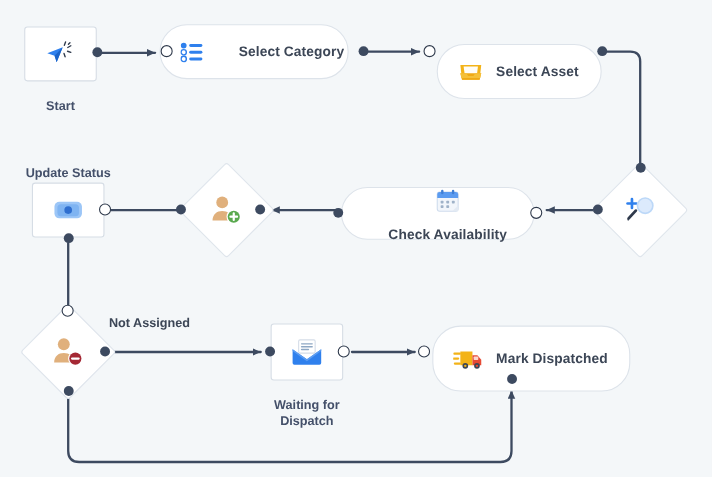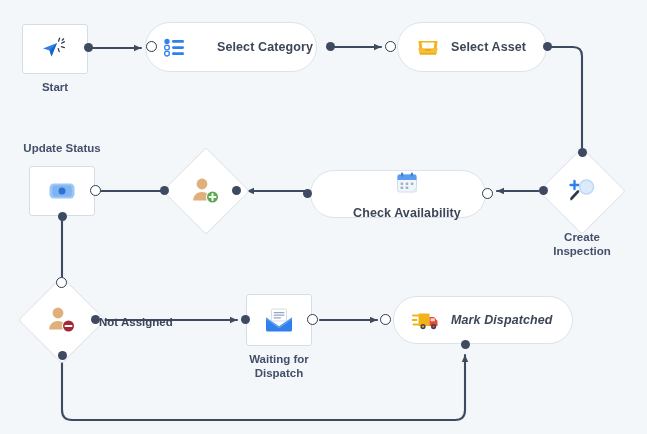--- a/index.html
+++ b/index.html
@@ -64,20 +64,21 @@
 
   
   .cap {
     position: absolute;
     font-size: 11.5px;
     color: #44506a;
     font-weight: 600;
     text-align: center;
     line-height: 14px;
     white-space: pre-line;
+    margin-top: 10px;
   }
   .edge-lbl {
     position: absolute;
     font-size: 11.5px;
     color: #3c4656;
     font-weight: 600;
     white-space: nowrap;
   }
 
   
@@ -154,21 +155,21 @@
         <rect x="8" y="8.2" width="12" height="2.7" rx="1.35" fill="#2f80ed"></rect>
         <circle cx="3" cy="15.6" r="2.4" fill="none" stroke="#2f80ed" stroke-width="1.3"></circle>
         <rect x="8" y="14.3" width="12" height="2.7" rx="1.35" fill="#2f80ed"></rect>
       </svg>
     </span>
     <span class="lbl">Select Category</span>
   </div>
   <div class="port hollow" style="left:146px;top:41px;"></div>
   <div class="port filled" style="left:326px;top:42px;"></div>
 
-  <div class="node pill" style="left:397px;top:22px;width:150px;height:50px;">
+  <div class="node pill" style="left:397px;top:40px;width:150px;height:50px;">
     <span class="ic">
       <svg width="24" height="22" viewBox="0 0 24 22">
         <path d="M2.5 5 L21.5 5 L20 18.5 L4 18.5 z" fill="#f3b318"></path>
         <path d="M5.5 6.5 L18.5 6.5 L17.6 13.5 L6.4 13.5 z" fill="#fffdf6"></path>
         <path d="M2.5 12.5 L21.5 12.5 L20 18.5 L4 18.5 z" fill="#efa915"></path>
         <path d="M2.5 12.5 L8 12.5 L9.6 15 L14.4 15 L16 12.5 L21.5 12.5 L20.6 17 L3.4 17 z" fill="#f5c038"></path>
       </svg>
     </span>
     <span class="lbl">Select Asset</span>
   </div>
@@ -181,22 +182,20 @@
         <g stroke="#2f80ed" stroke-width="2.4" stroke-linecap="round">
           <path d="M5.5 10 L13.5 10"></path>
           <path d="M9.5 6 L9.5 14"></path>
         </g>
         <circle cx="21.5" cy="12" r="7" fill="#dceafc" stroke="#bcd8f8" stroke-width="1.5"></circle>
         <path d="M6.5 23.5 L13 16.5" stroke="#2f3a4c" stroke-width="2.6" stroke-linecap="round"></path>
         <path d="M5.2 24.8 L7.4 22.4 L6.2 25.8 z" fill="#2f3a4c"></path>
       </svg>
     </span>
   </div>
-  <div class="cap" style="left:532px;top:230px;width:100px;">Create
-Inspection</div>
   <div class="port filled" style="left:578px;top:148px;"></div>
   <div class="port filled" style="left:539px;top:186px;"></div>
 
   <div class="node pill" style="left:310px;top:170px;width:176px;height:48px;flex-direction:column;">
     <span class="ic">
       <svg width="24" height="24" viewBox="0 0 24 24">
         <rect x="2.5" y="3.5" width="19" height="17.5" rx="2.2" fill="#f2f6fb" stroke="#cfdced" stroke-width="1"></rect>
         <path d="M2.5 5.7 a2.2 2.2 0 0 1 2.2 -2.2 h14.6 a2.2 2.2 0 0 1 2.2 2.2 v3.3 h-19 z" fill="#5b9bf0"></path>
         <rect x="6" y="1.6" width="2.2" height="4" rx="1.1" fill="#3f7fd6"></rect>
         <rect x="15.8" y="1.6" width="2.2" height="4" rx="1.1" fill="#3f7fd6"></rect>
@@ -253,42 +252,42 @@
         <circle cx="22.5" cy="21" r="6.6" fill="#ffffff"></circle>
         <circle cx="22.5" cy="21" r="5.5" fill="#a42834"></circle>
         <path d="M19.5 21 L25.5 21" stroke="#ffffff" stroke-width="2" stroke-linecap="round"></path>
       </svg>
     </span>
   </div>
   <div class="port hollow" style="left:56px;top:277px;"></div>
   <div class="port filled" style="left:91px;top:315px;"></div>
   <div class="port filled" style="left:58px;top:351px;"></div>
 
-  <div class="edge-lbl" style="left:99px;top:316px;">Not Assigned</div>
+  <div class="edge-lbl" style="left:99px;top:288px;">Not Assigned</div>
 
   <div class="node sq" style="left:246px;top:294px;width:66px;height:52px;">
     <span class="ic">
       <svg width="30" height="26" viewBox="0 0 30 26">
         <rect x="7.5" y="2" width="15" height="12" rx="1.2" fill="#ffffff" stroke="#d5dde8" stroke-width="1"></rect>
         <g stroke="#8fa8c4" stroke-width="1.3" stroke-linecap="round">
           <path d="M10.2 5.6 L19.8 5.6"></path>
           <path d="M10.2 8.2 L19.8 8.2"></path>
           <path d="M10.2 10.8 L16.4 10.8"></path>
         </g>
         <path d="M2 10.5 L15 19.5 L28 10.5 L28 23 a1.6 1.6 0 0 1 -1.6 1.6 H3.6 A1.6 1.6 0 0 1 2 23 z" fill="#2f80ed"></path>
         <path d="M2 10.5 L15 19.5 L28 10.5 L28 12.2 L15 21.4 L2 12.2 z" fill="#5c9df2"></path>
       </svg>
     </span>
   </div>
   <div class="cap" style="left:229px;top:352px;width:100px;">Waiting for
 Dispatch</div>
   <div class="port filled" style="left:241px;top:315px;"></div>
   <div class="port hollow" style="left:307px;top:314px;"></div>
 
-  <div class="node pill" style="left:393px;top:296px;width:180px;height:48px;font-style:italic;">
+  <div class="node pill" style="left:393px;top:296px;width:180px;height:60px;">
     <span class="ic">
       <svg width="28" height="22" viewBox="0 0 28 22">
         <g stroke="#f3b318" stroke-width="2" stroke-linecap="round">
           <path d="M1 6.5 L6 6.5"></path>
           <path d="M0.5 11 L4.5 11"></path>
           <path d="M1.5 15.5 L6 15.5"></path>
         </g>
         <path d="M6.5 4.5 L17.5 4.5 L17.5 17 L6.5 17 z" fill="#f3b318"></path>
         <path d="M17.5 8 L22 8 L25.5 12 L25.5 17 L17.5 17 z" fill="#e64b35"></path>
         <rect x="18.6" y="9.2" width="4.2" height="3.1" rx=".6" fill="#fbd6cf"></rect>

